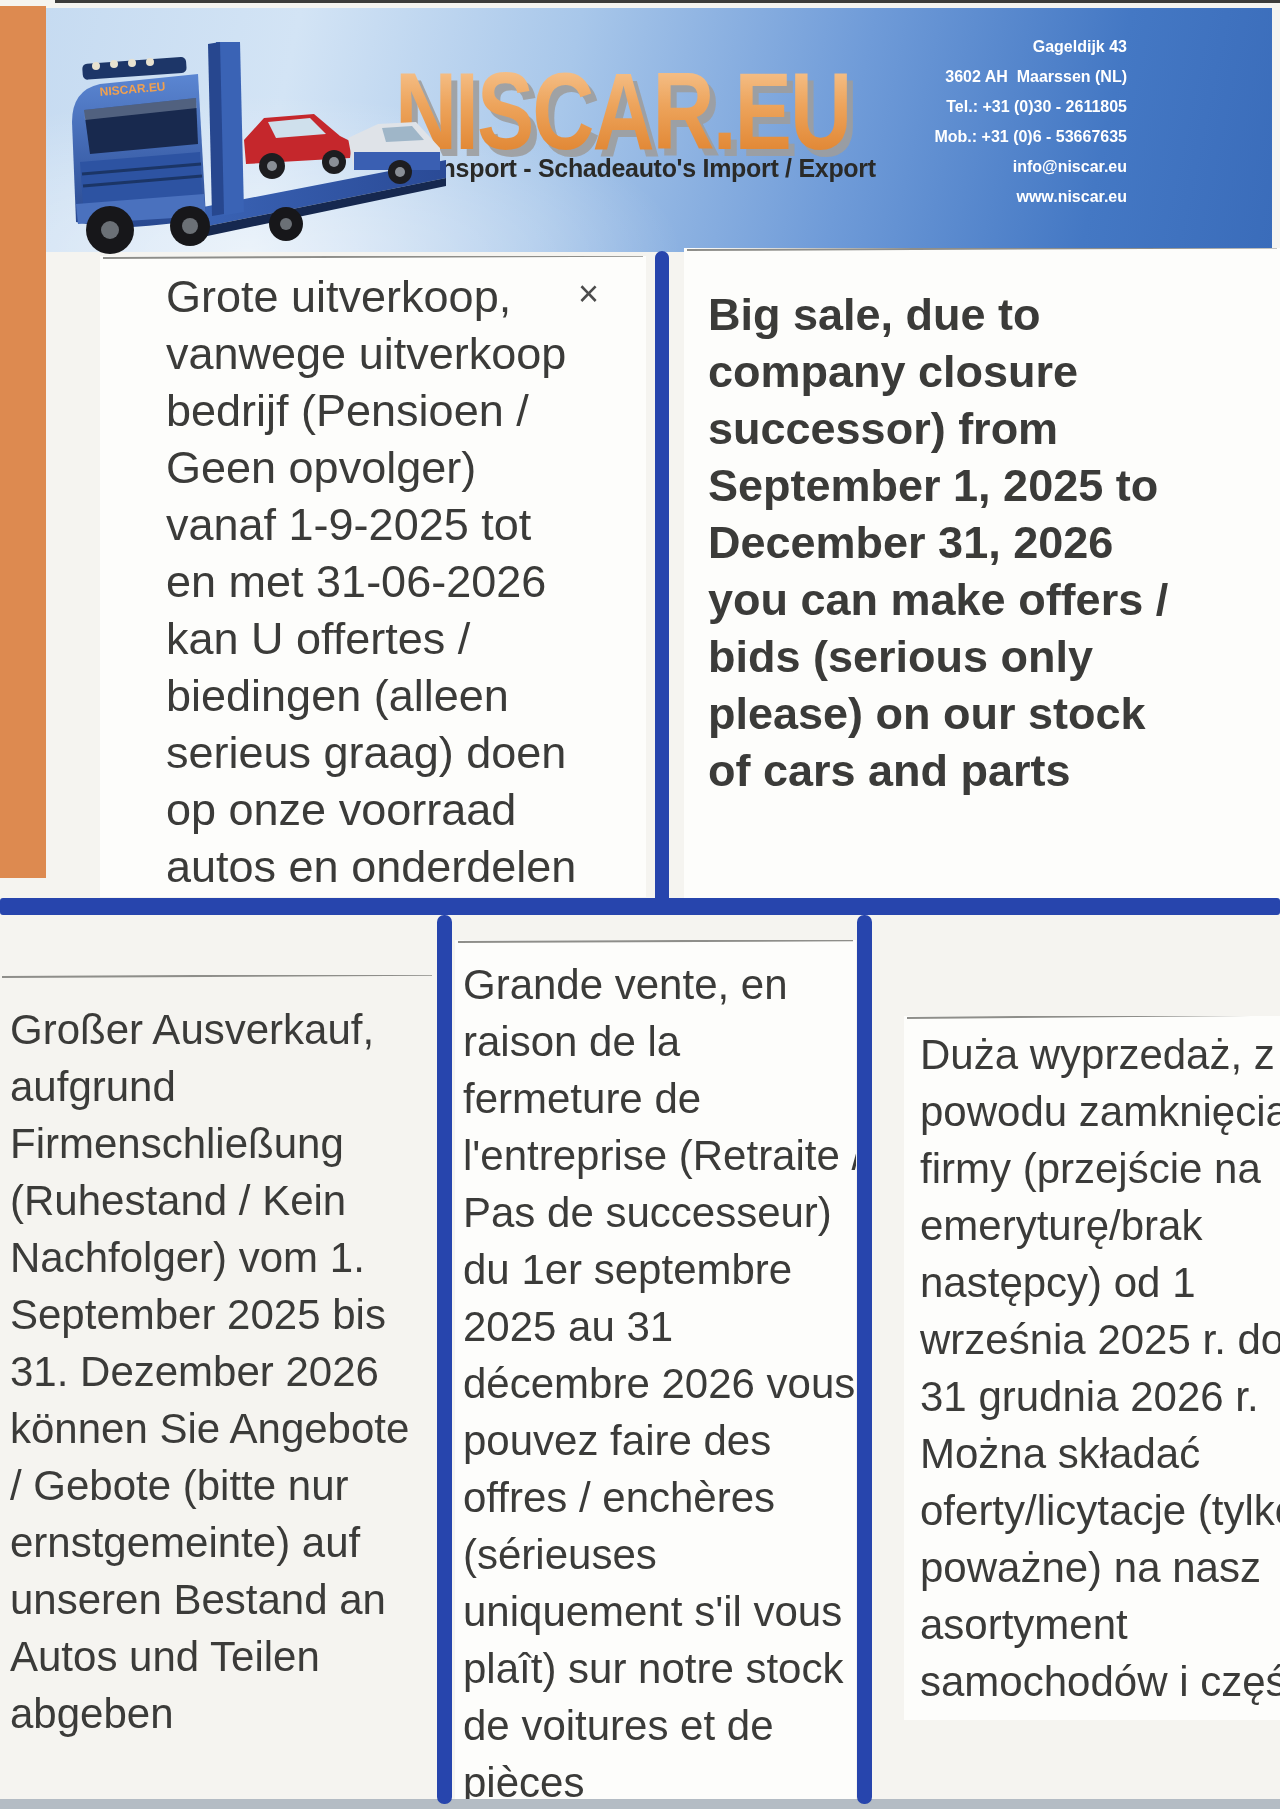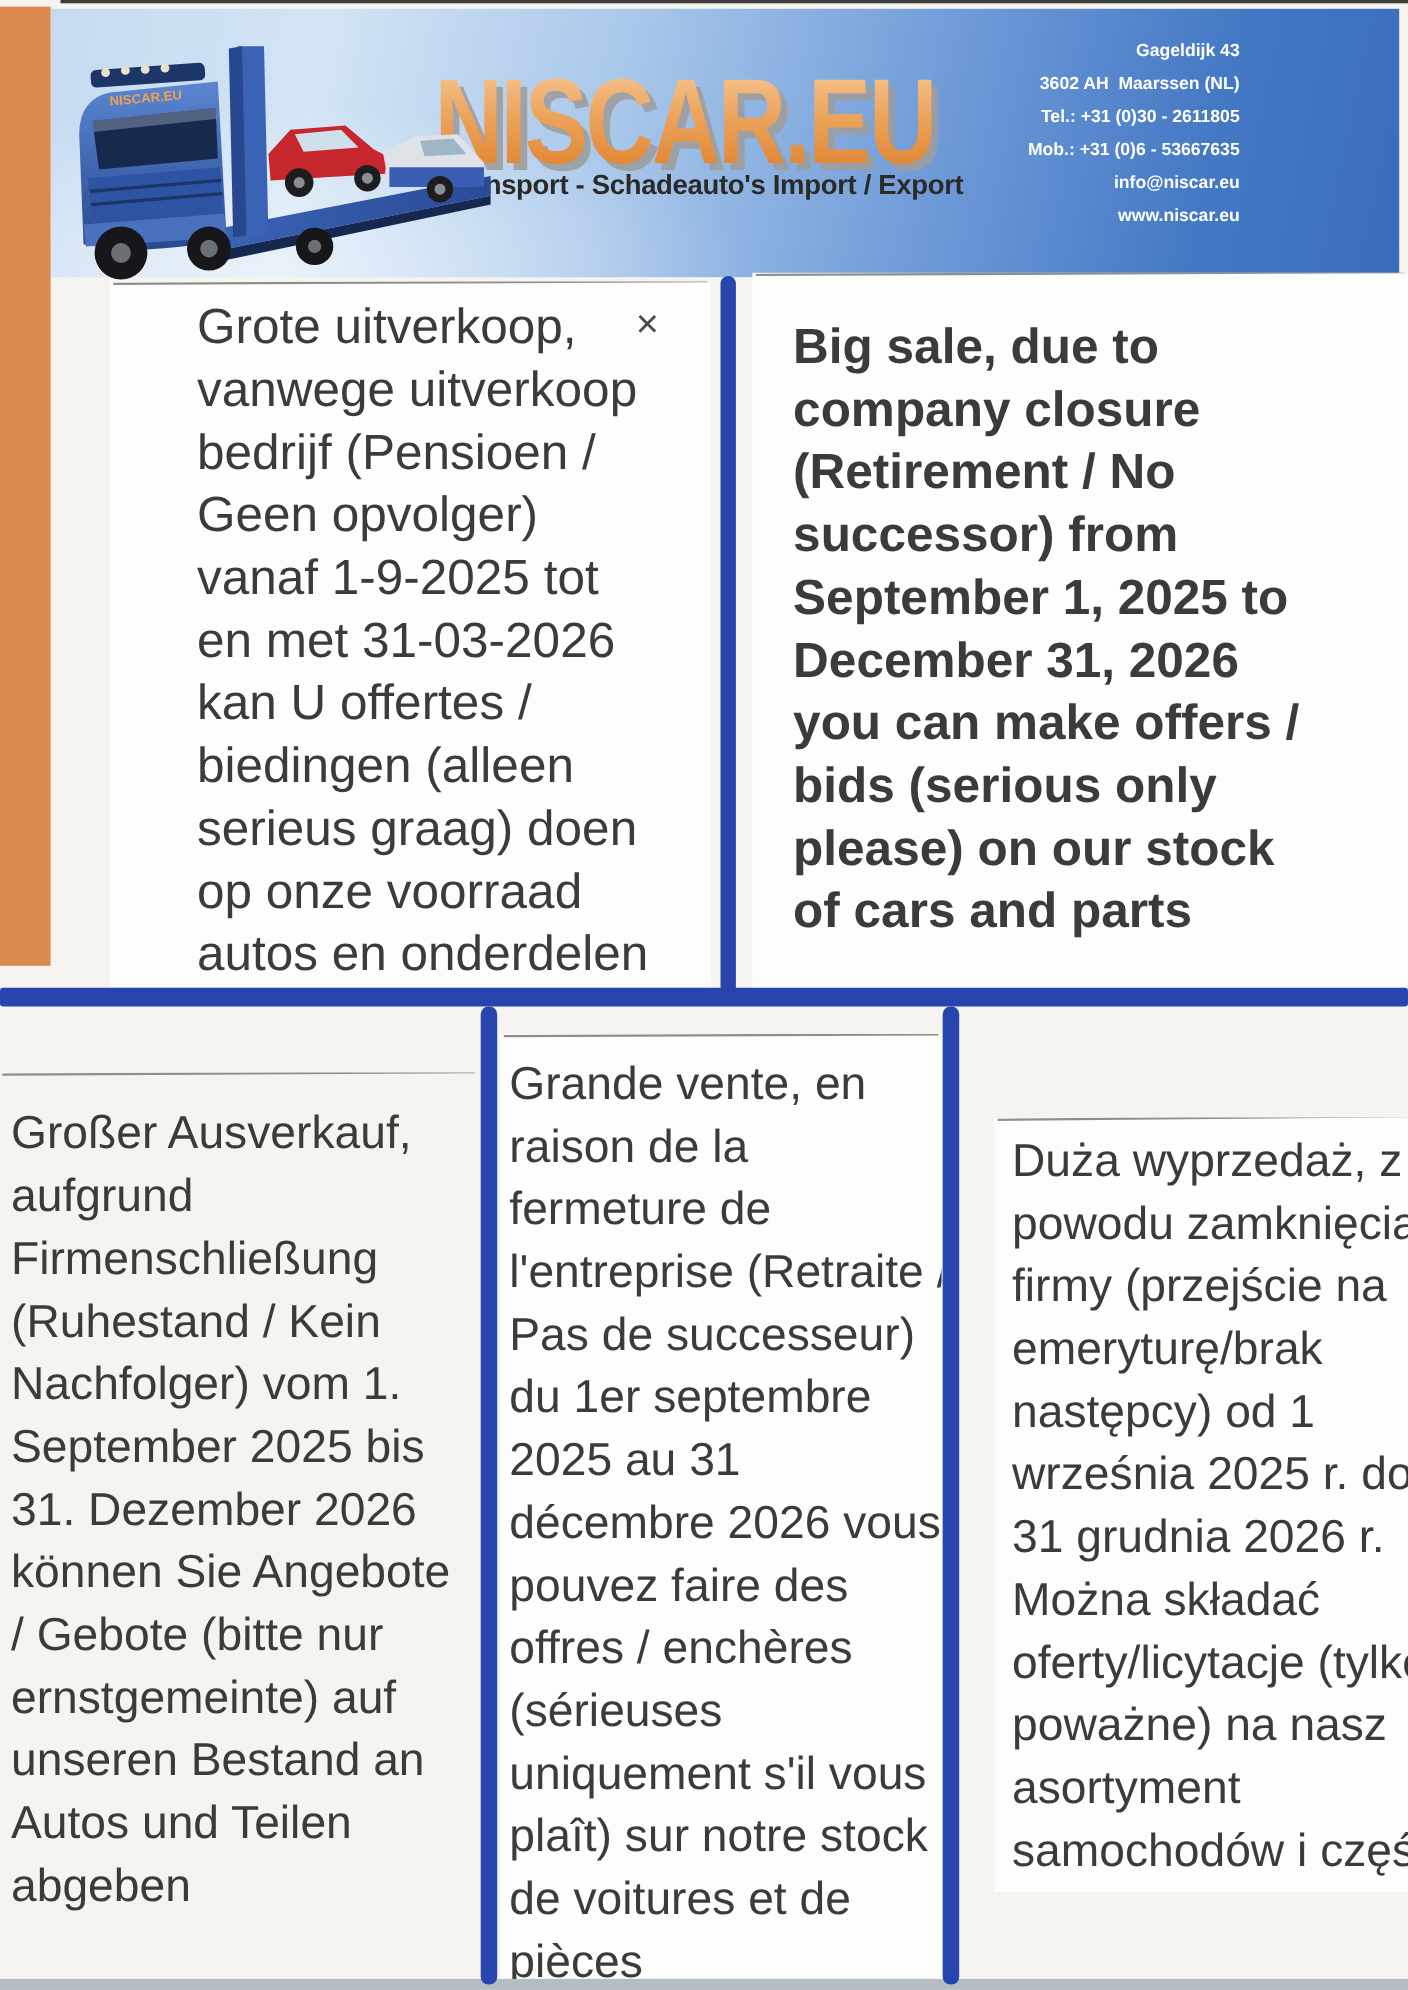--- a/index.html
+++ b/index.html
@@ -30,21 +30,21 @@
   .contact{position:absolute;right:145px;top:24px;text-align:right;color:#ffffff;font-size:16px;line-height:30px;font-weight:700;margin-left:44px;}
   .contact div{white-space:pre;}
 
   .card{position:absolute;background:#fdfdfb;overflow:hidden;z-index:1;}
   .card::before{content:"";position:absolute;left:3px;right:3px;top:1px;height:2px;background:#8e8e8a;transform:rotate(-0.25deg);transform-origin:left center;}
   .block-german{position:absolute;background:transparent;overflow:hidden;z-index:1;}
   .block-german::before{content:"";position:absolute;left:0;right:4px;top:1px;height:2px;background:#8e8e8a;transform:rotate(-0.3deg);transform-origin:left center;}
 
   .lines{position:absolute;}
   .ln{white-space:pre;}
-  .size-top .ln{font-size:45px;line-height:57px;margin-left:13px;}
+  .size-top .ln{font-size:45px;line-height:57px;}
   .size-bottom .ln{font-size:42px;line-height:57px;}
 
   .card-dutch{left:100px;top:256px;width:546px;height:641px;}
   .card-dutch .lines{left:66px;top:12px;}
   .close{position:absolute;left:478px;top:20px;font-size:36px;line-height:36px;color:#4c4c4c;cursor:pointer;}
 
   .card-english{left:684px;top:248px;width:596px;height:658px;}
   .card-english .lines{left:24px;top:38px;font-weight:bold;}
 
   .block-german{left:2px;top:975px;width:434px;height:795px;}
@@ -145,35 +145,34 @@
     </div>
   </header>
 
   <section class="card card-dutch">
     <div class="lines size-top">
         <div class="ln">Grote uitverkoop,</div>
         <div class="ln">vanwege uitverkoop</div>
         <div class="ln">bedrijf (Pensioen /</div>
         <div class="ln">Geen opvolger)</div>
         <div class="ln">vanaf 1-9-2025 tot</div>
-        <div class="ln">en met 31-03-2026</div>
+        <div class="ln">en met 31-06-2026</div>
         <div class="ln">kan U offertes /</div>
         <div class="ln">biedingen (alleen</div>
         <div class="ln">serieus graag) doen</div>
         <div class="ln">op onze voorraad</div>
         <div class="ln">autos en onderdelen</div>
       </div>
     <div class="close">×</div>
   </section>
 
   <section class="card card-english">
     <div class="lines size-top">
         <div class="ln">Big sale, due to</div>
         <div class="ln">company closure</div>
-        <div class="ln">(Retirement / No</div>
         <div class="ln">successor) from</div>
         <div class="ln">September 1, 2025 to</div>
         <div class="ln">December 31, 2026</div>
         <div class="ln">you can make offers /</div>
         <div class="ln">bids (serious only</div>
         <div class="ln">please) on our stock</div>
         <div class="ln">of cars and parts</div>
       </div>
   </section>
 

